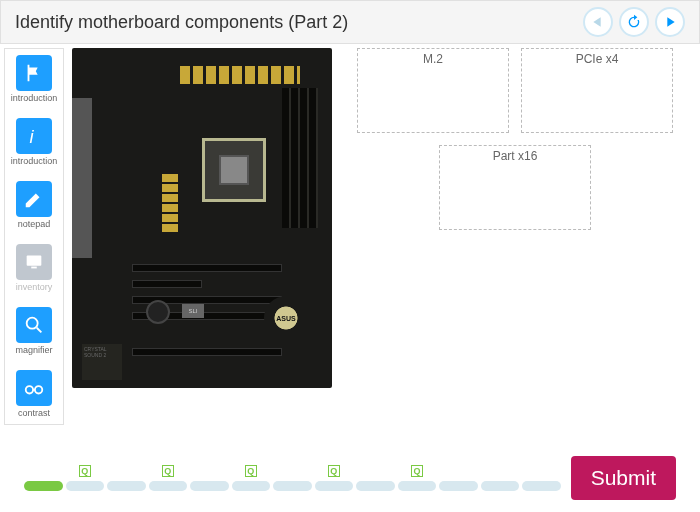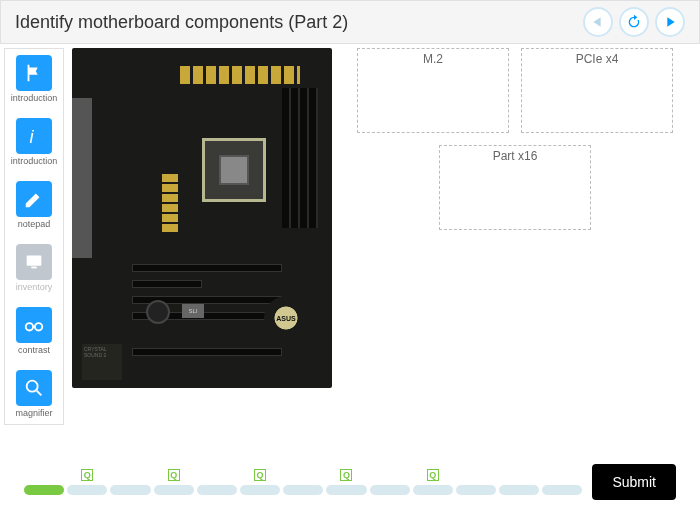--- a/index.html
+++ b/index.html
@@ -21,21 +21,21 @@
 .main{flex:1;display:flex;padding:0 8px;gap:10px}
 .mobo{width:260px;height:340px;background:#1a1a18;position:relative;border-radius:2px;overflow:hidden}
 .drop-area{flex:1;display:flex;flex-wrap:wrap;gap:12px;align-content:flex-start;padding-top:0;justify-content:center}
 .drop-box{border:1px dashed #bbb;background:#fff;width:152px;height:85px;display:flex;flex-direction:column;align-items:center}
 .drop-label{font-size:12px;color:#666;margin-top:3px}
 .footer{position:absolute;bottom:12px;left:0;width:100%;display:flex;align-items:center;padding:0 24px;gap:10px}
 .progress{flex:1;display:flex;gap:3px;align-items:flex-end;height:26px}
 .pseg{flex:1;height:10px;background:#d8e8ef;border-radius:5px;position:relative}
 .pseg.done{background:#7ac943}
 .qmark{position:absolute;top:-16px;left:50%;transform:translateX(-50%);width:12px;height:12px;border:1px solid #7ac943;color:#7ac943;font-size:9px;line-height:10px;text-align:center;font-weight:bold}
-.submit{background:#000000;color:#fff;border:none;padding:10px 20px;font-size:14px;border-radius:4px;cursor:pointer}
+.submit{background:#be185d;color:#fff;border:none;padding:10px 20px;font-size:21px;border-radius:4px;cursor:pointer}
 
 .cpu{position:absolute;width:64px;height:64px;background:#3a3a36;border:3px solid #b8b890;top:90px;left:130px}
 .cpu:after{content:"";position:absolute;inset:14px;background:#888;border:2px solid #555}
 .vrm{position:absolute;top:18px;left:108px;width:120px;height:18px;background:repeating-linear-gradient(90deg,#c8a838 0 10px,#1a1a18 10px 13px)}
 .vrm2{position:absolute;top:124px;left:90px;width:16px;height:60px;background:repeating-linear-gradient(0deg,#c8a838 0 8px,#1a1a18 8px 10px)}
 .dimm{position:absolute;top:40px;right:14px;width:36px;height:140px;background:repeating-linear-gradient(90deg,#0a0a08 0 7px,#2a2a26 7px 9px)}
 .pcie{position:absolute;left:60px;height:8px;background:#0a0a08;border:1px solid #333}
 .chip{position:absolute;width:44px;height:44px;border-radius:50%;background:radial-gradient(circle,#d0c890 0 36%,#1a1a18 38%);bottom:48px;right:24px;display:flex;align-items:center;justify-content:center;font-size:7px;font-weight:bold;color:#111}
 .io{position:absolute;left:0;top:50px;width:20px;height:160px;background:#555}
 .audio{position:absolute;left:10px;bottom:8px;width:40px;height:36px;background:#252520;font-size:5px;color:#666;padding:2px}
@@ -97,35 +97,35 @@
           <svg viewBox="0 0 24 24">
             <rect x="4" y="5" width="16" height="11" rx="1"></rect>
             <rect x="9" y="17" width="6" height="2"></rect>
           </svg>
         </div>
       <div class="side-label" style="color:#bbb">inventory</div>
     </div>
     <div class="side-item">
       <div class="side-icon">
           <svg viewBox="0 0 24 24">
+            <circle cx="10" cy="10" r="6" fill="none" stroke="#fff" stroke-width="2"></circle>
+            <path d="M15 15l5 5" stroke="#fff" stroke-width="2"></path>
+          </svg>
+        </div>
+      <div class="side-label">magnifier</div>
+    </div>
+    <div class="side-item">
+      <div class="side-icon">
+          <svg viewBox="0 0 24 24">
             <circle cx="7" cy="14" r="4" fill="none" stroke="#fff" stroke-width="2"></circle>
             <circle cx="17" cy="14" r="4" fill="none" stroke="#fff" stroke-width="2"></circle>
             <path d="M11 14h2" stroke="#fff" stroke-width="2"></path>
           </svg>
         </div>
       <div class="side-label">contrast</div>
-    </div>
-    <div class="side-item">
-      <div class="side-icon">
-          <svg viewBox="0 0 24 24">
-            <circle cx="10" cy="10" r="6" fill="none" stroke="#fff" stroke-width="2"></circle>
-            <path d="M15 15l5 5" stroke="#fff" stroke-width="2"></path>
-          </svg>
-        </div>
-      <div class="side-label">magnifier</div>
     </div>
   </div>
 
   <div class="main">
     <div class="mobo">
       <div class="io"></div>
       <div class="vrm"></div>
       <div class="vrm2"></div>
       <div class="cpu"></div>
       <div class="dimm"></div>

